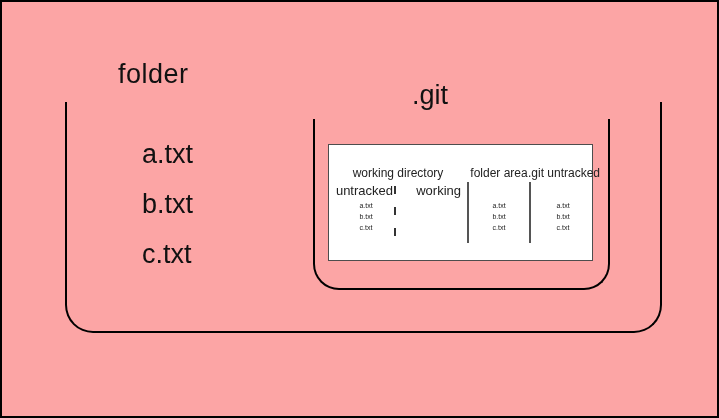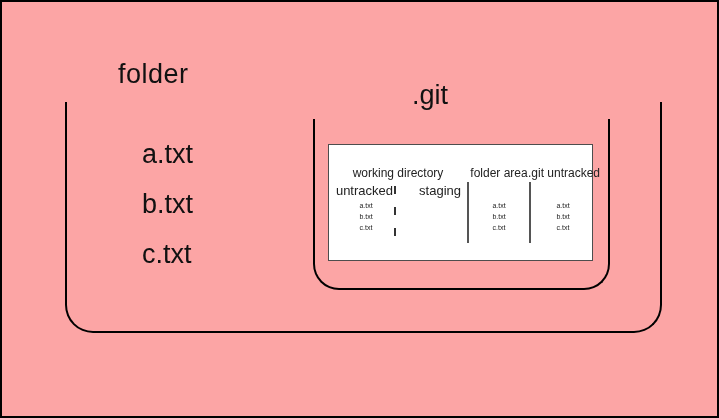--- a/index.html
+++ b/index.html
@@ -143,21 +143,21 @@
   <div class="git-label">.git</div>
   <div class="git-bracket"></div>
 
   <div class="panel">
 
     <div class="ph ph-working">working directory</div>
     <div class="ph ph-staging">folder area</div>
     <div class="ph ph-gitdir">.git untracked</div>
 
     <div class="psub psub-untracked">untracked</div>
-    <div class="psub psub-tracked">staging</div>
+    <div class="psub psub-tracked">working</div>
 
     <div class="divider-dashed"></div>
     <div class="divider-solid divider-1"></div>
     <div class="divider-solid divider-2"></div>
 
     <div class="pfiles pfiles-untracked">
       <div>a.txt</div>
       <div>b.txt</div>
       <div>c.txt</div>
     </div>

